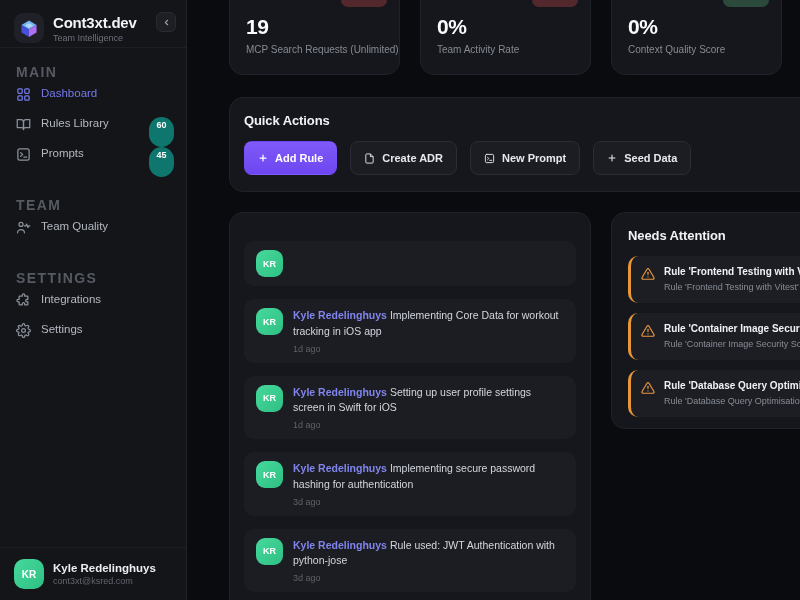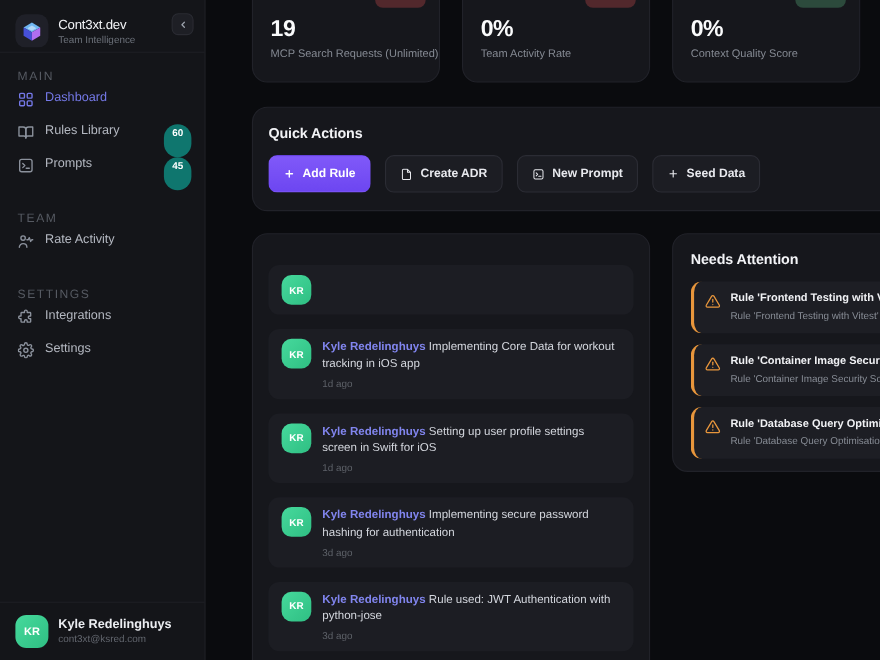--- a/index.html
+++ b/index.html
@@ -4,24 +4,24 @@
 <style>
   * { margin:0; padding:0; box-sizing:border-box; }
   html,body { width:800px; height:600px; overflow:hidden; }
   body { font-family:"Liberation Sans","DejaVu Sans",sans-serif; background:#0a0b0e; color:#e7e9ee; }
   .viewport { position:relative; width:800px; height:600px; overflow:hidden; }
 
   
   .sidebar { position:absolute; left:0; top:0; width:187px; height:600px; background:#141519; border-right:1px solid #222329; }
   .side-header { position:relative; height:48px; padding:9px 12px 0 14px; border-bottom:1px solid #1e1f25; display:flex; gap:9px; align-items:center; }
   .logo-tile { width:30px; height:30px; border-radius:9px; background:#1f2028; display:flex; align-items:center; justify-content:center; flex:none; }
-  .brand-name { font-size:12px; font-weight:normal; color:#f2f3f6; letter-spacing:-.2px; }
+  .brand-name { font-size:15px; font-weight:bold; color:#f2f3f6; letter-spacing:-.2px; }
   .brand-tag { font-size:9px; color:#6c717a; margin-top:2px; }
   .collapse-btn { position:absolute; right:10px; top:12px; width:20px; height:20px; border-radius:6px; background:#1e1f25; border:1px solid #2a2b32; display:flex; align-items:center; justify-content:center; color:#9aa0aa; cursor:pointer; }
-  .section-label { font-size:11px; letter-spacing:1.4px; color:#565a62; margin:16px 0 7px 16px; font-weight:normal; }
+  .section-label { font-size:14px; letter-spacing:1.4px; color:#565a62; margin:16px 0 7px 16px; font-weight:bold; }
   .nav-item { height:30px; display:flex; gap:10px; padding:0 12px 0 16px; font-size:11.5px; color:#b4b8c1; cursor:pointer; }
   .nav-item .ni-icon { width:15px; height:15px; color:#8b919c; flex:none; display:flex; }
   .nav-item.active { color:#7579e8; }
   .nav-item.active .ni-icon { color:#7579e8; }
   .nav-badge { margin-left:auto; background:#0f766e; color:#fff; font-size:9px; font-weight:bold; padding:2.5px 7.5px; border-radius:999px; }
   .user-box { position:absolute; bottom:0; left:0; width:100%; border-top:1px solid #1e1f25; padding:11px 14px; display:flex; gap:9px; align-items:center; cursor:pointer; }
   .avatar { width:30px; height:30px; border-radius:10px; background:linear-gradient(135deg,#46d99c,#2fbf83); color:#fff; font-size:10px; font-weight:bold; display:flex; align-items:center; justify-content:center; flex:none; }
   .user-name { font-size:11.5px; font-weight:bold; color:#eceef2; }
   .user-email { font-size:9px; color:#62666e; margin-top:2px; }
 
@@ -125,21 +125,21 @@
 
     <div class="section-label" style="margin-top:20px">TEAM</div>
     <div class="nav-item">
       <span class="ni-icon">
         <svg width="15" height="15" viewBox="0 0 24 24" fill="none" stroke="currentColor" stroke-width="2" stroke-linecap="round" stroke-linejoin="round">
             <circle cx="8" cy="7" r="3.2"></circle>
             <path d="M2.5 20.5c0-3.2 2.5-5.3 5.5-5.3s5.5 2.1 5.5 5.3"></path>
             <polyline points="13.5 9.5 15.5 9.5 17 6.5 19 12 20.5 9.5 22 9.5"></polyline>
           </svg>
       </span>
-      <span>Rate Activity</span>
+      <span>Team Quality</span>
     </div>
 
     <div class="section-label" style="margin-top:20px">SETTINGS</div>
     <div class="nav-item">
       <span class="ni-icon">
         <svg width="15" height="15" viewBox="0 0 24 24" fill="none" stroke="currentColor" stroke-width="2" stroke-linejoin="round">
             <path d="M10 3.5a2 2 0 0 1 4 0V5h4a1 1 0 0 1 1 1v4h-1.5a2 2 0 0 0 0 4H19v4a1 1 0 0 1-1 1h-4v-1.5a2 2 0 0 0-4 0V19H6a1 1 0 0 1-1-1v-4H3.5a2 2 0 0 1 0-4H5V6a1 1 0 0 1 1-1h4z"></path>
           </svg>
       </span>
       <span>Integrations</span>

